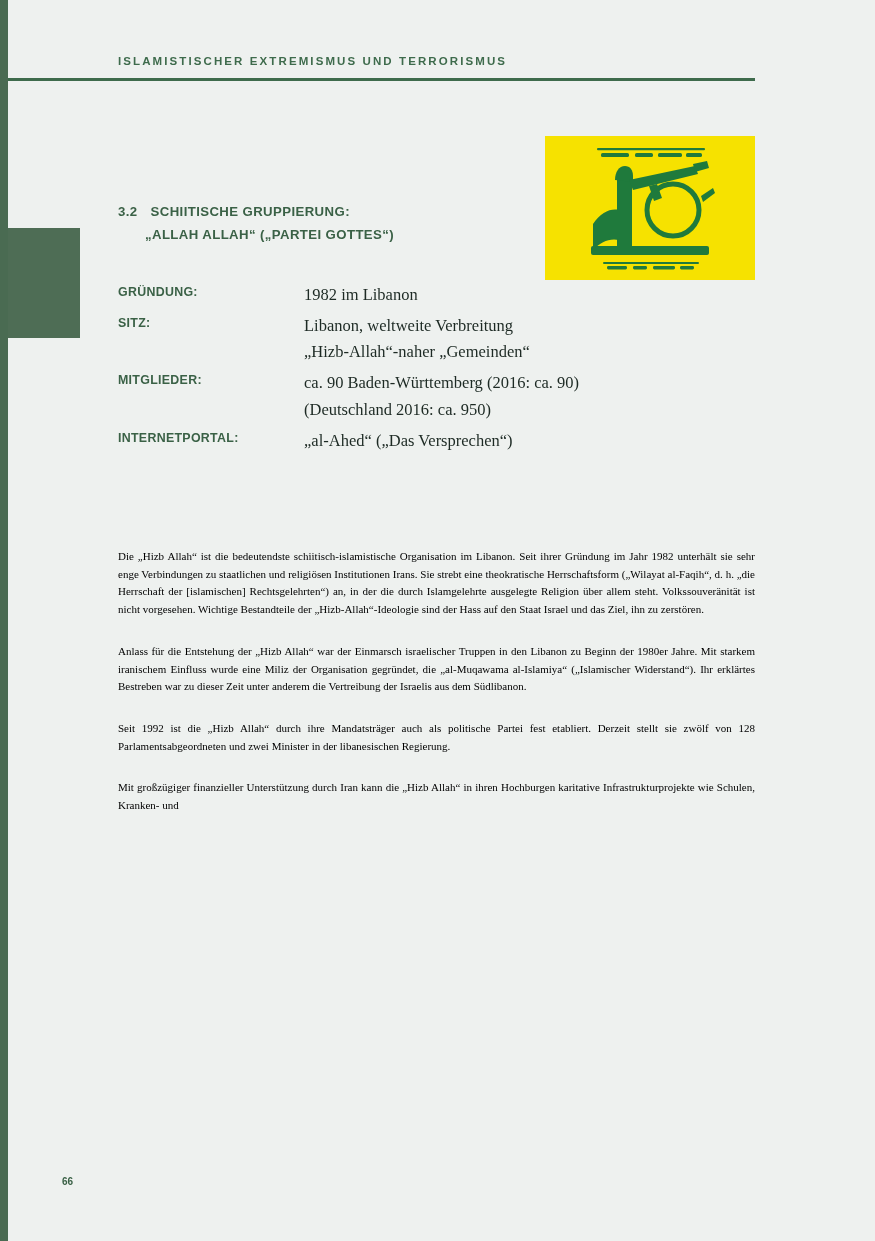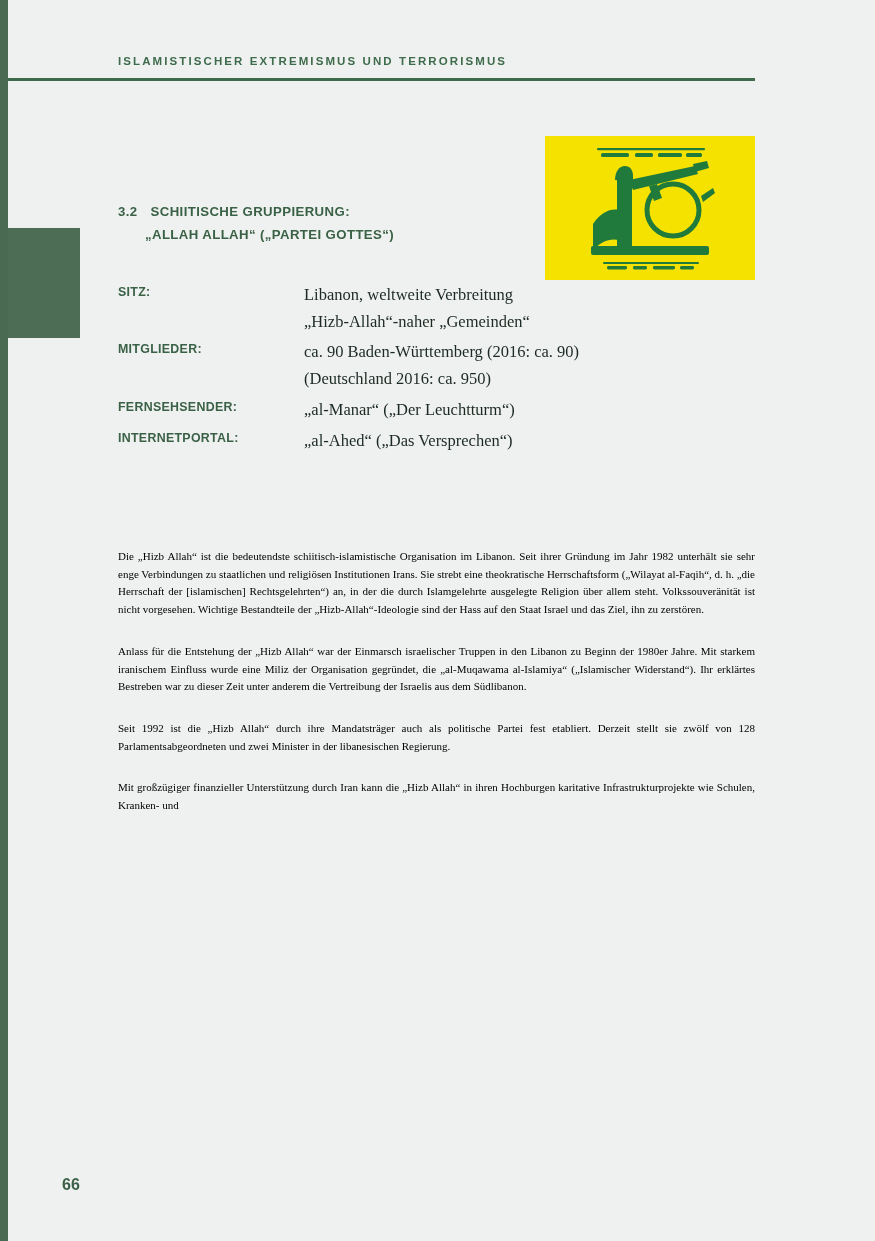--- a/index.html
+++ b/index.html
@@ -135,21 +135,21 @@
   }
   .body-text p:last-child { margin-bottom: 0; }
 
   
   .page-number {
     position: absolute;
     left: 62px;
     top: 1176px;
     font-family: "Liberation Sans", sans-serif;
     font-weight: bold;
-    font-size: 16px;
+    font-size: 10px;
     color: #3a6146;
   }
 </style>
 </head>
 <body>
 
 <div class="left-edge-bar"></div>
 <div class="section-tab"></div>
 
 <div class="running-head">ISLAMISTISCHER EXTREMISMUS UND TERRORISMUS</div>
@@ -199,37 +199,37 @@
 </div>
 
 <div class="section-heading">
   <span class="num">3.2</span><span>SCHIITISCHE GRUPPIERUNG:</span>
   <span class="line2">„ALLAH ALLAH“ („PARTEI GOTTES“)</span>
 </div>
 
 <table class="facts">
   <tbody>
     <tr>
+      <td class="label">GRÜNDUNG:</td>
+      <td class="value">
+        <span>1982 im Libanon</span>
+      </td>
+    </tr>
+    <tr>
       <td class="label">SITZ:</td>
       <td class="value">
         <span>Libanon, weltweite Verbreitung</span>
         <span class="sub">„Hizb-Allah“-naher „Gemeinden“</span>
       </td>
     </tr>
     <tr>
       <td class="label">MITGLIEDER:</td>
       <td class="value">
         <span>ca. 90 Baden-Württemberg (2016: ca. 90)</span>
         <span class="sub">(Deutschland 2016: ca. 950)</span>
-      </td>
-    </tr>
-    <tr>
-      <td class="label">FERNSEHSENDER:</td>
-      <td class="value">
-        <span>„al-Manar“ („Der Leuchtturm“)</span>
       </td>
     </tr>
     <tr>
       <td class="label">INTERNETPORTAL:</td>
       <td class="value">
         <span>„al-Ahed“ („Das Versprechen“)</span>
       </td>
     </tr>
   </tbody>
 </table>

